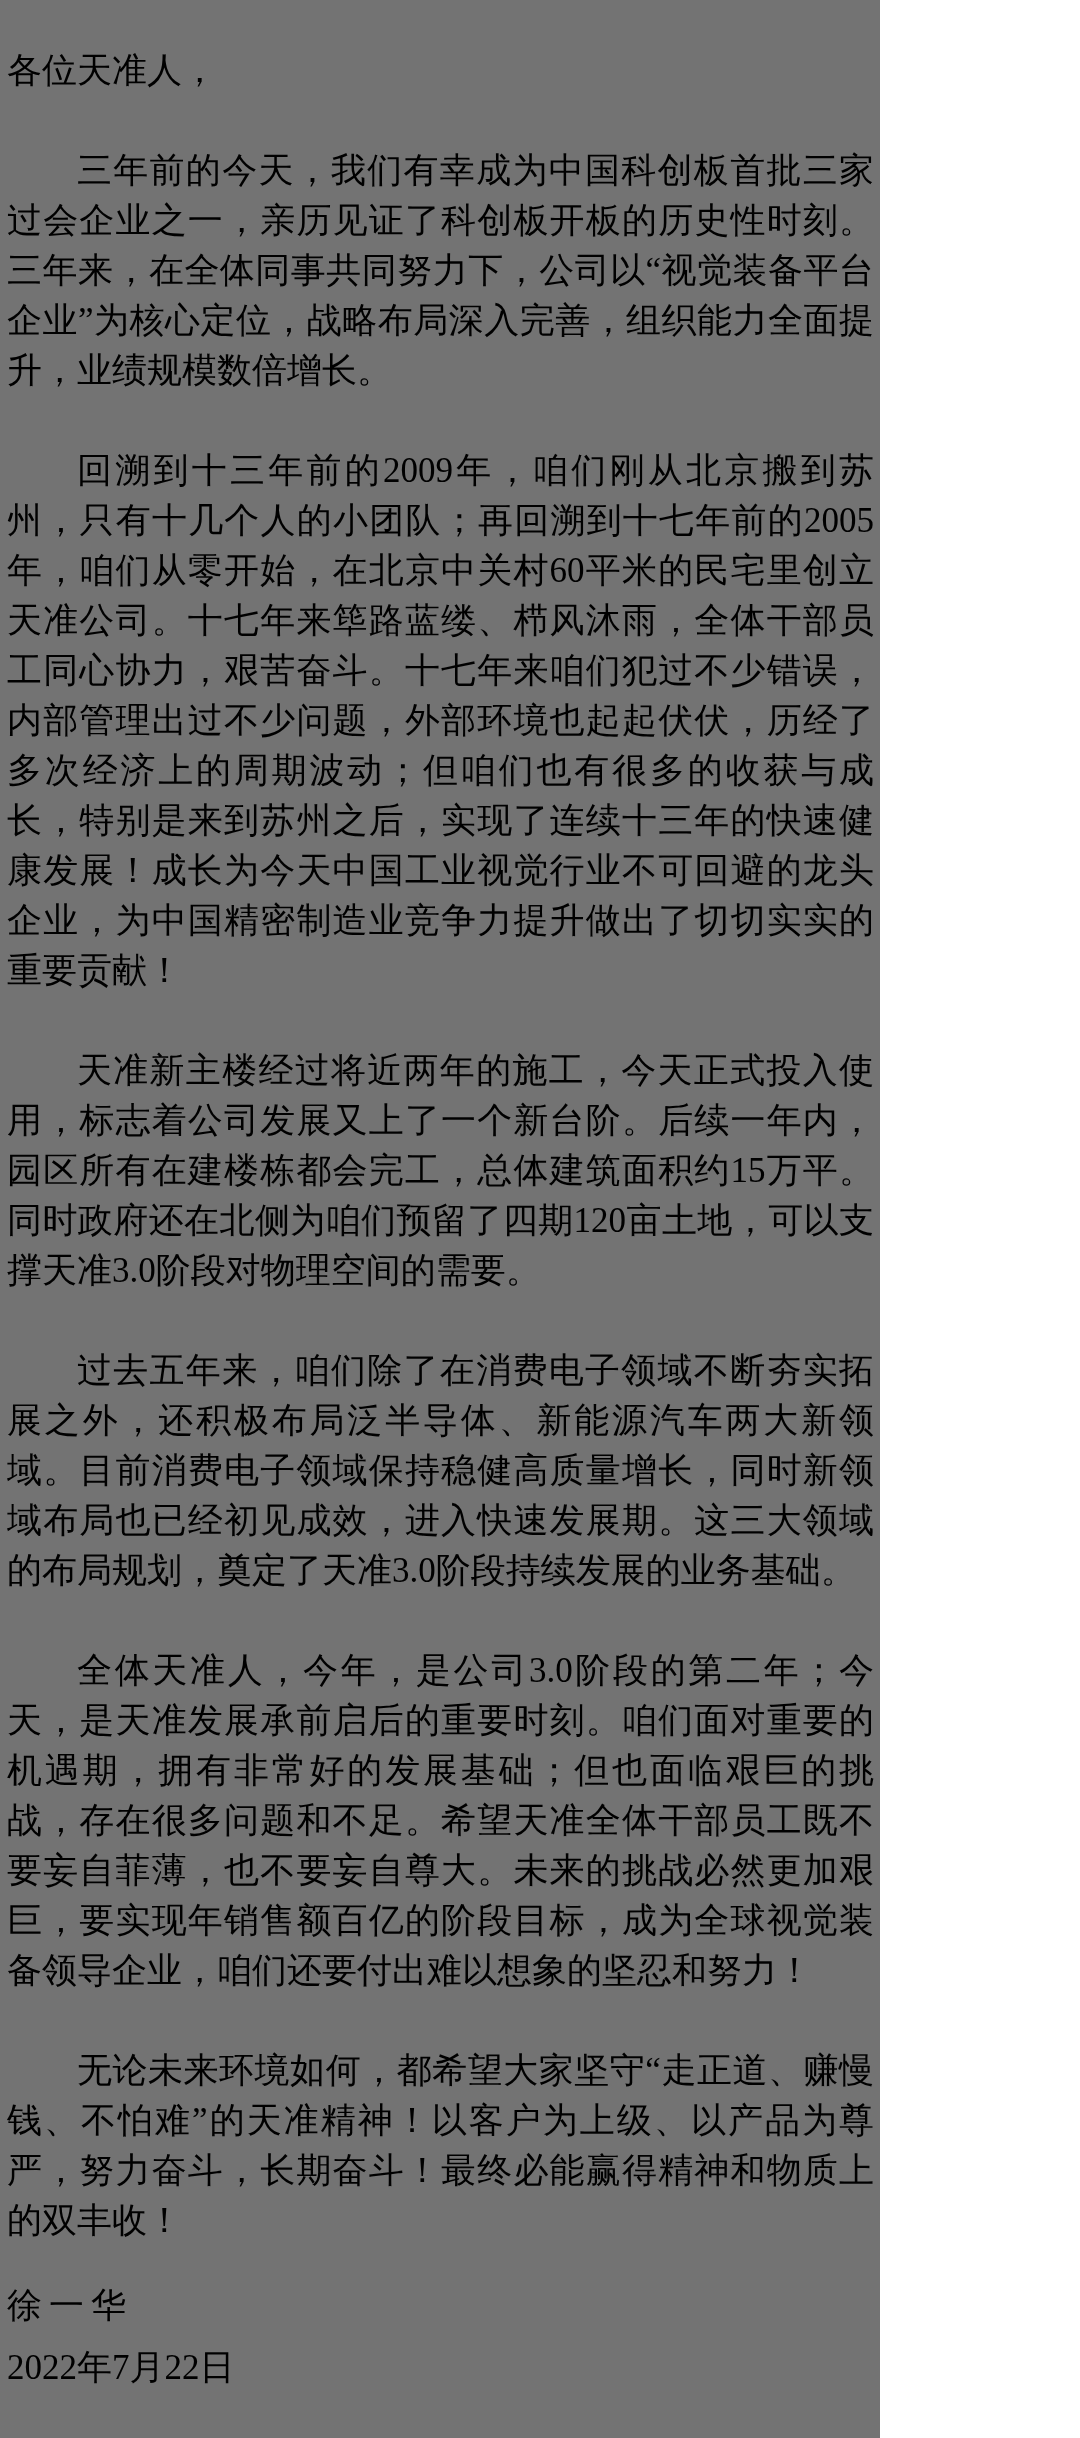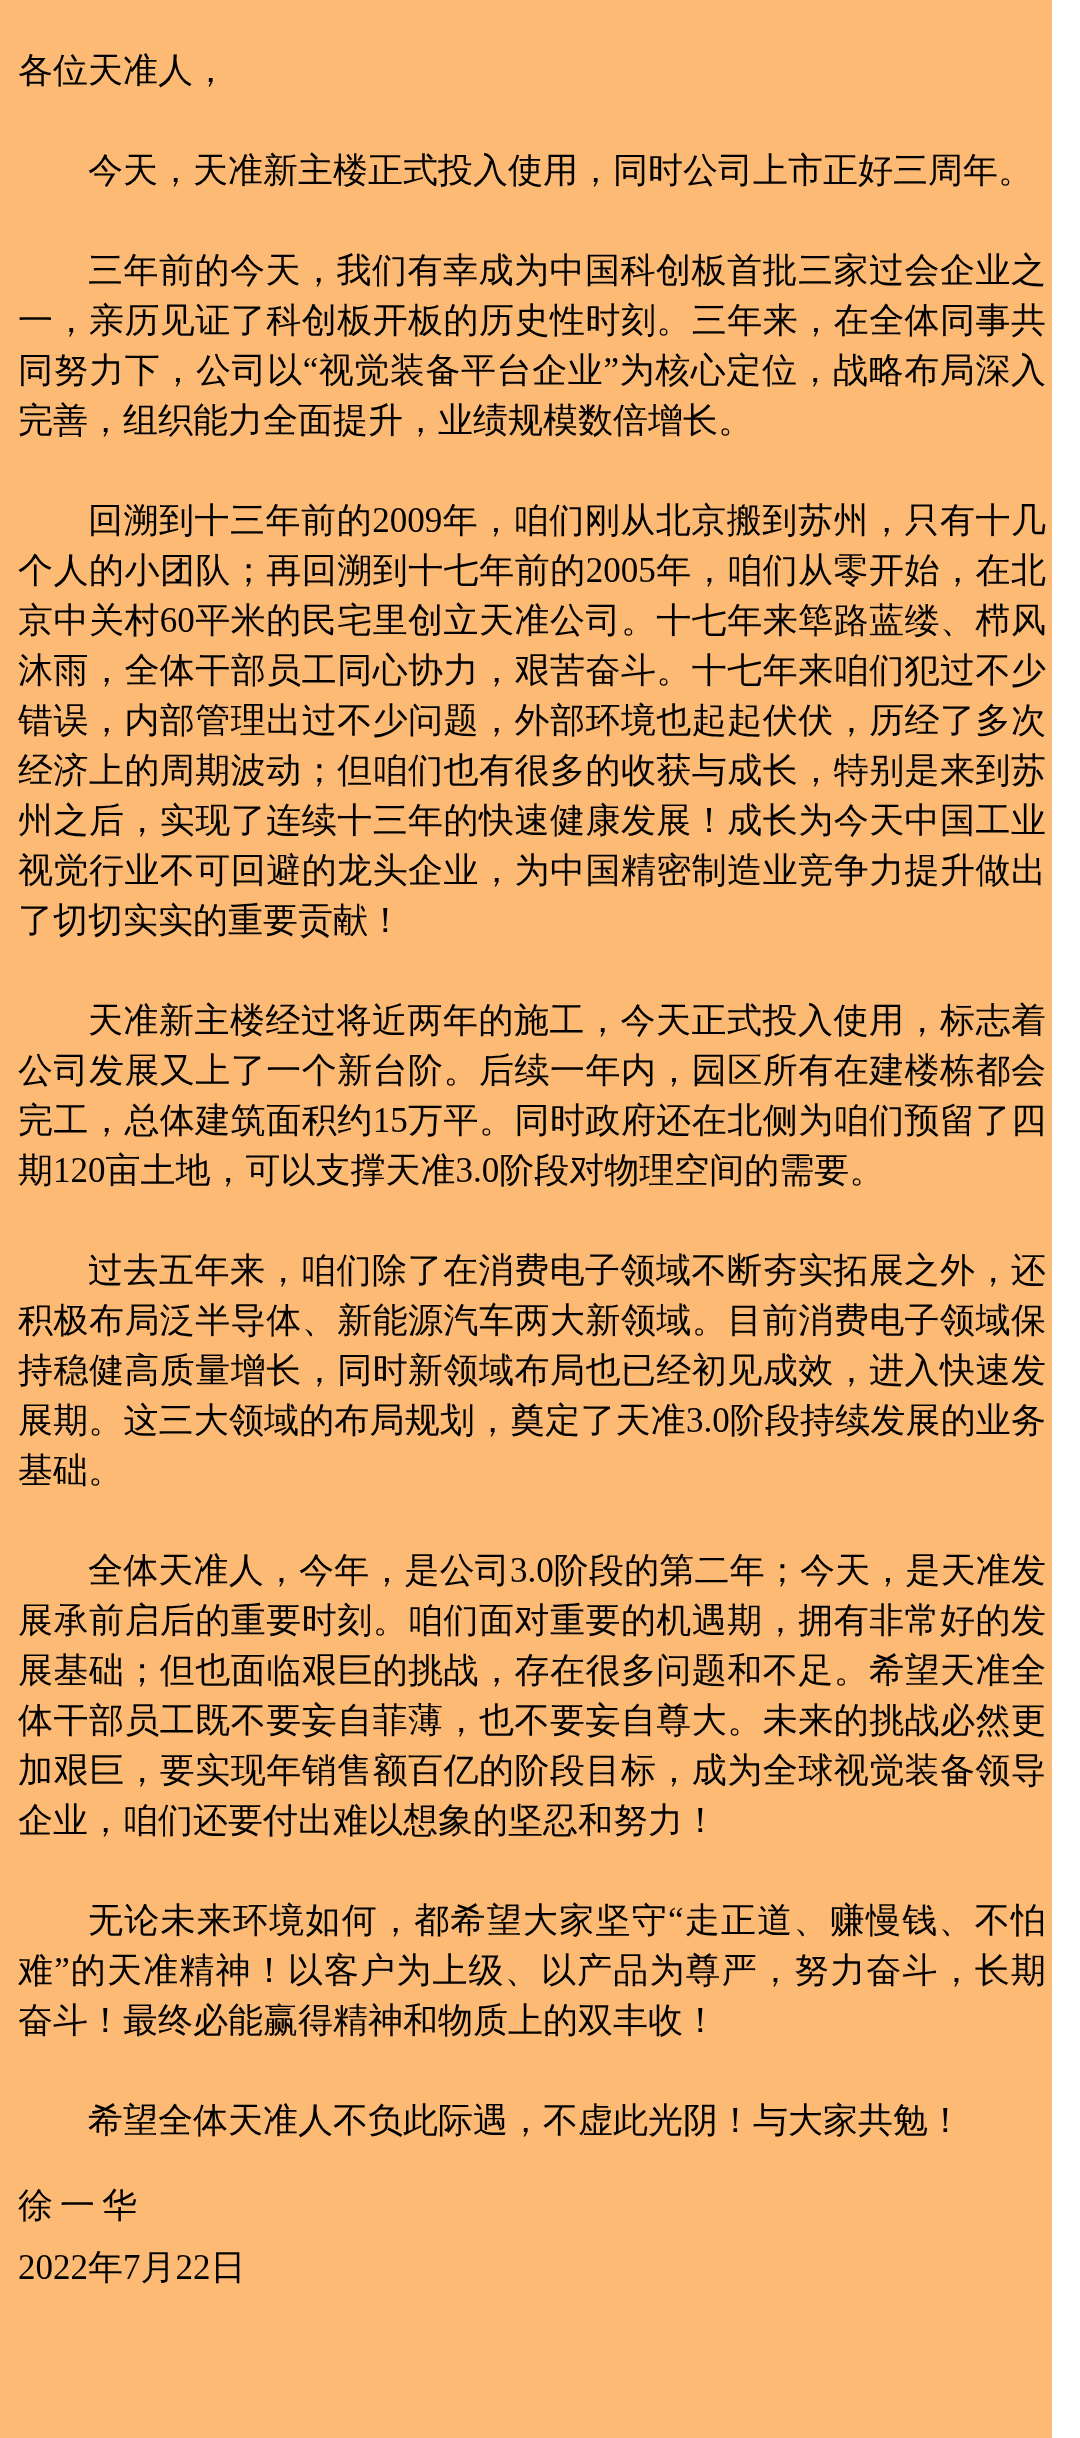--- a/index.html
+++ b/index.html
@@ -9,24 +9,24 @@
   }
   body {
     width: 1080px;
     height: 2438px;
     overflow: hidden;
     color: #000000;
     font-family: "Liberation Serif", "DejaVu Serif", serif;
   }
   .page {
     box-sizing: border-box;
-    width: 1052px;
+    width: 880px;
     height: 2438px;
-    padding: 46px 6px 0 18px;
-    background: #fdba74;
+    padding: 46px 6px 0 7px;
+    background: #737373;
   }
   .salutation {
     margin: 0;
     font-size: 35px;
     line-height: 50px;
     text-align: left;
   }
   .para {
     margin: 50px 0 0 0;
     font-size: 35px;
@@ -51,25 +51,23 @@
     line-height: 50px;
     text-align: left;
   }
 </style>
 </head>
 <body>
 
 <div class="page">
   <p class="salutation">各位天准人，</p>
 
-  <p class="para">今天，天准新主楼正式投入使用，同时公司上市正好三周年。</p>
   <p class="para">三年前的今天，我们有幸成为中国科创板首批三家过会企业之一，亲历见证了科创板开板的历史性时刻。三年来，在全体同事共同努力下，公司以“视觉装备平台企业”为核心定位，战略布局深入完善，组织能力全面提升，业绩规模数倍增长。</p>
   <p class="para">回溯到十三年前的2009年，咱们刚从北京搬到苏州，只有十几个人的小团队；再回溯到十七年前的2005年，咱们从零开始，在北京中关村60平米的民宅里创立天准公司。十七年来筚路蓝缕、栉风沐雨，全体干部员工同心协力，艰苦奋斗。十七年来咱们犯过不少错误，内部管理出过不少问题，外部环境也起起伏伏，历经了多次经济上的周期波动；但咱们也有很多的收获与成长，特别是来到苏州之后，实现了连续十三年的快速健康发展！成长为今天中国工业视觉行业不可回避的龙头企业，为中国精密制造业竞争力提升做出了切切实实的重要贡献！</p>
   <p class="para">天准新主楼经过将近两年的施工，今天正式投入使用，标志着公司发展又上了一个新台阶。后续一年内，园区所有在建楼栋都会完工，总体建筑面积约15万平。同时政府还在北侧为咱们预留了四期120亩土地，可以支撑天准3.0阶段对物理空间的需要。</p>
   <p class="para">过去五年来，咱们除了在消费电子领域不断夯实拓展之外，还积极布局泛半导体、新能源汽车两大新领域。目前消费电子领域保持稳健高质量增长，同时新领域布局也已经初见成效，进入快速发展期。这三大领域的布局规划，奠定了天准3.0阶段持续发展的业务基础。</p>
   <p class="para">全体天准人，今年，是公司3.0阶段的第二年；今天，是天准发展承前启后的重要时刻。咱们面对重要的机遇期，拥有非常好的发展基础；但也面临艰巨的挑战，存在很多问题和不足。希望天准全体干部员工既不要妄自菲薄，也不要妄自尊大。未来的挑战必然更加艰巨，要实现年销售额百亿的阶段目标，成为全球视觉装备领导企业，咱们还要付出难以想象的坚忍和努力！</p>
   <p class="para">无论未来环境如何，都希望大家坚守“走正道、赚慢钱、不怕难”的天准精神！以客户为上级、以产品为尊严，努力奋斗，长期奋斗！最终必能赢得精神和物质上的双丰收！</p>
-  <p class="para">希望全体天准人不负此际遇，不虚此光阴！与大家共勉！</p>
 
   <p class="signature"><span class="sig-name">徐一华</span></p>
 
   <p class="letter-date">2022年7月22日</p>
 </div>
 
 </body></html>

